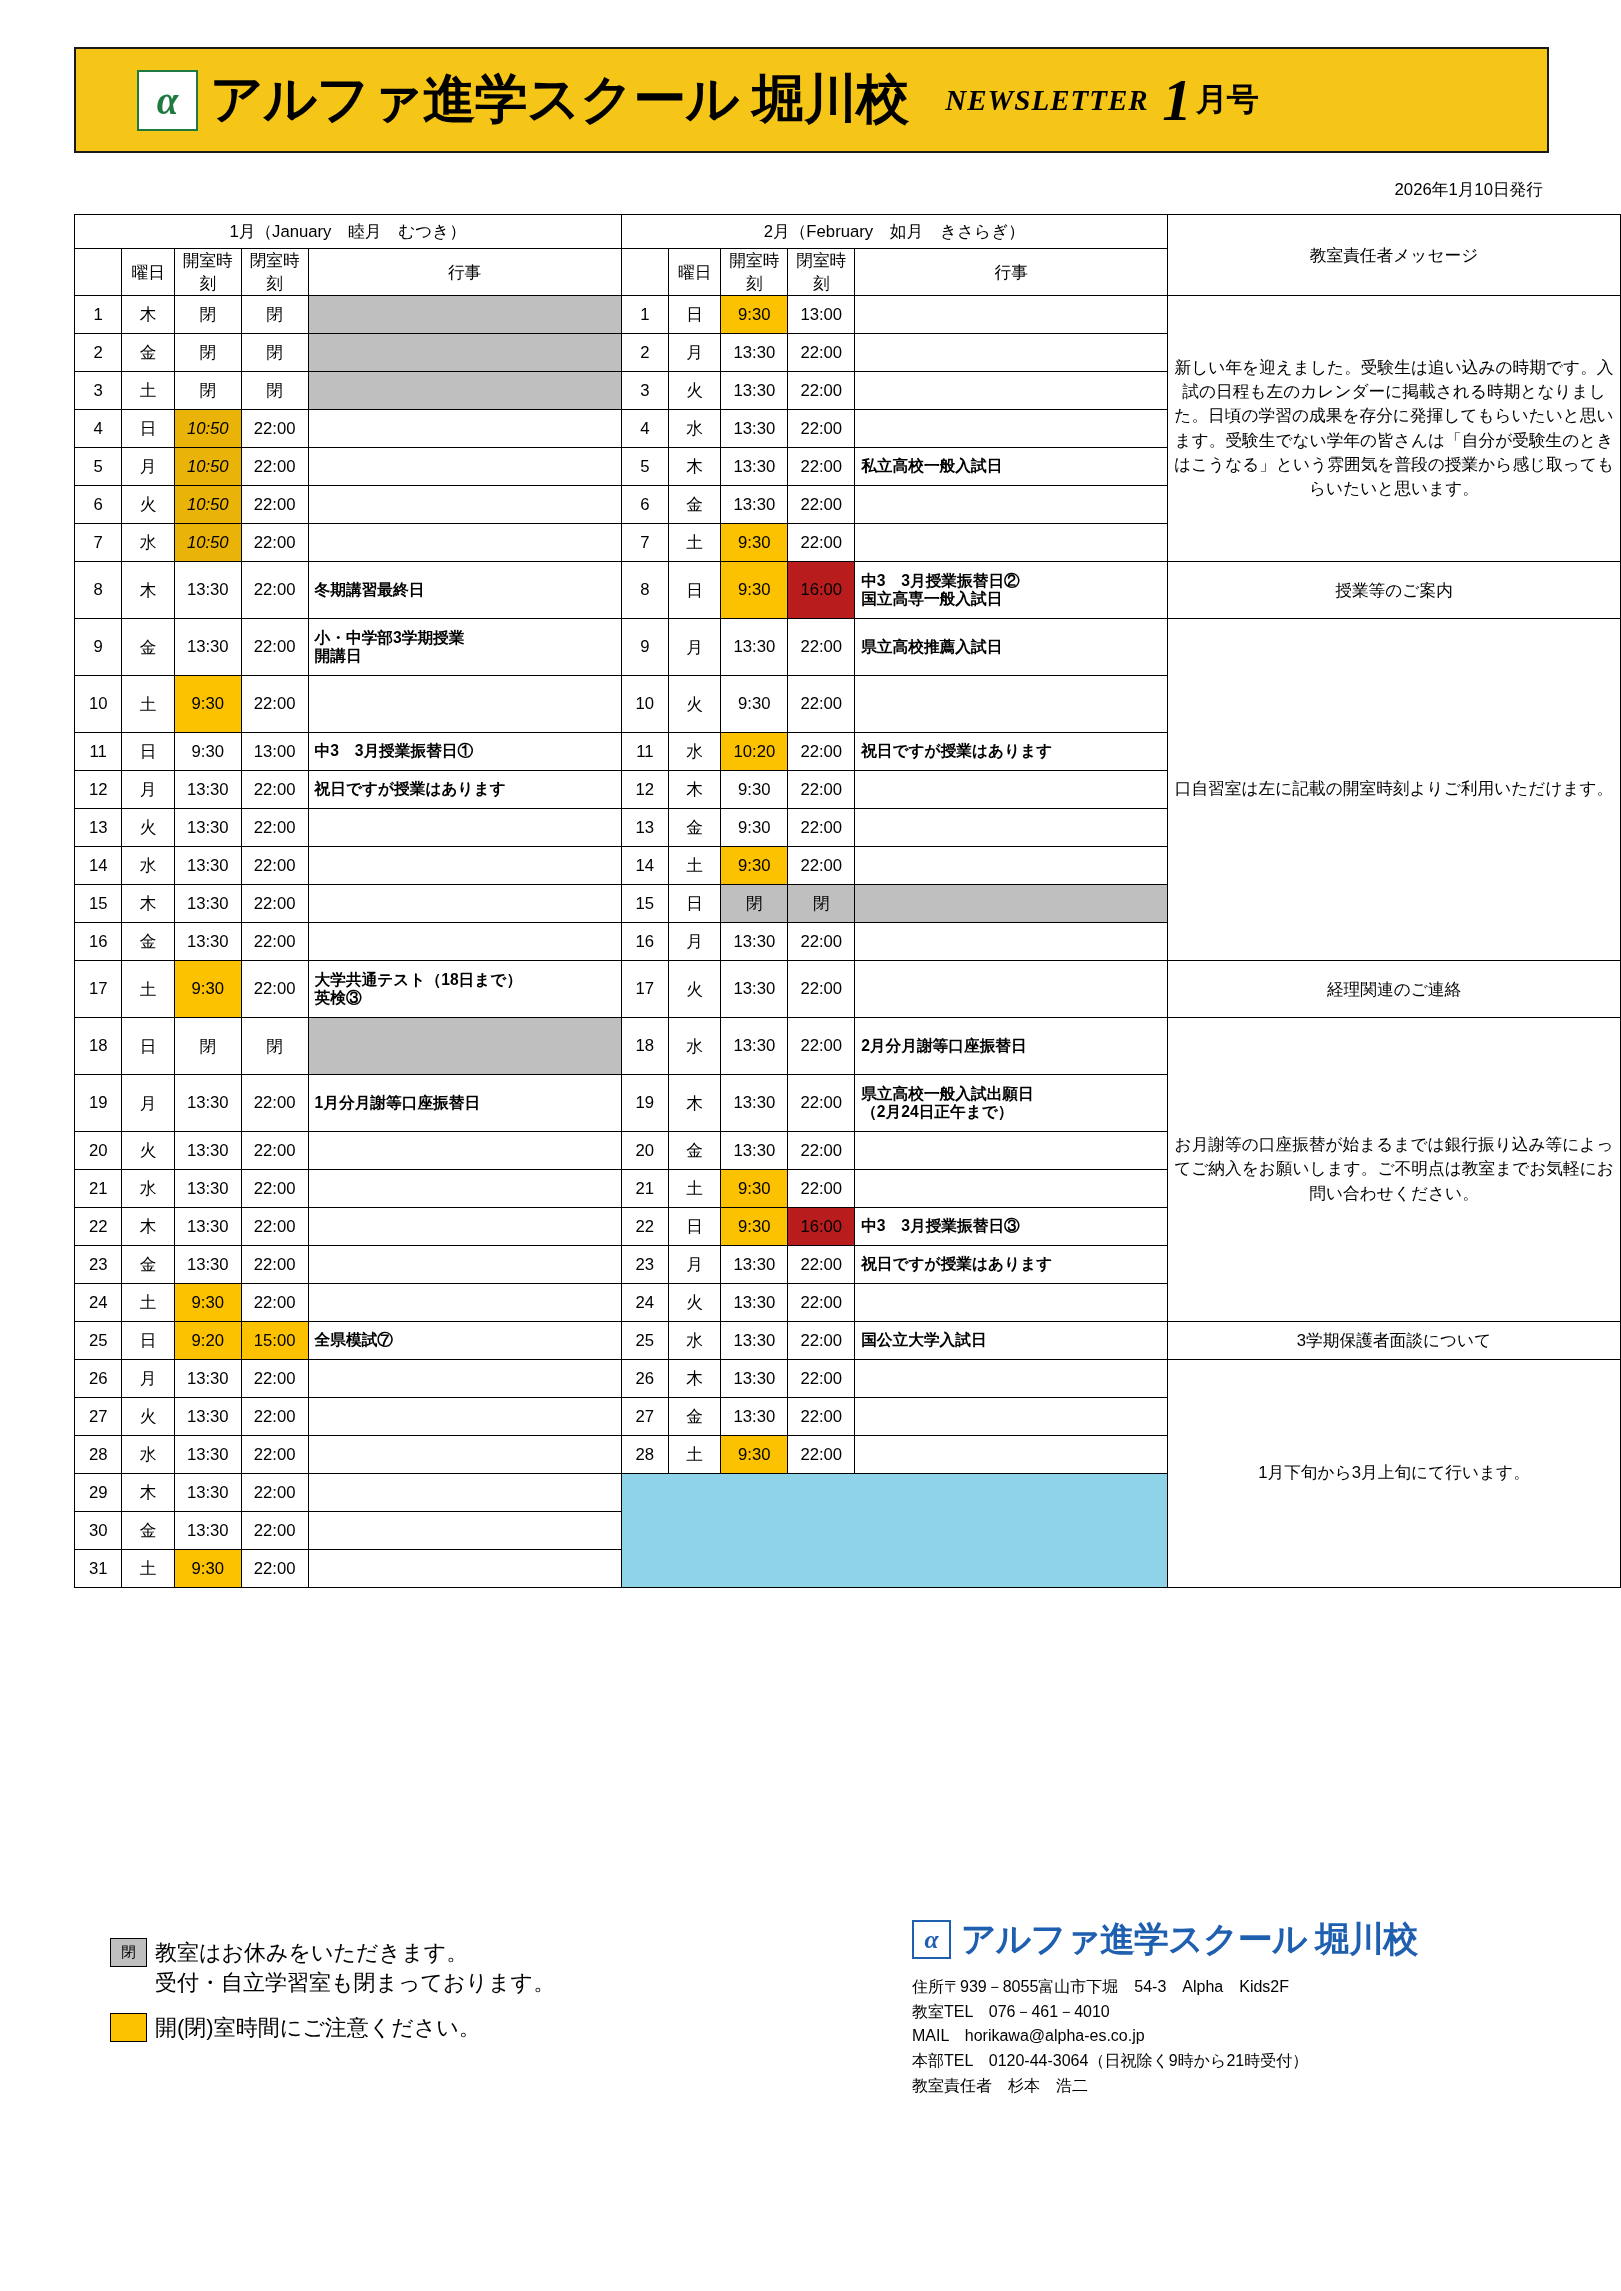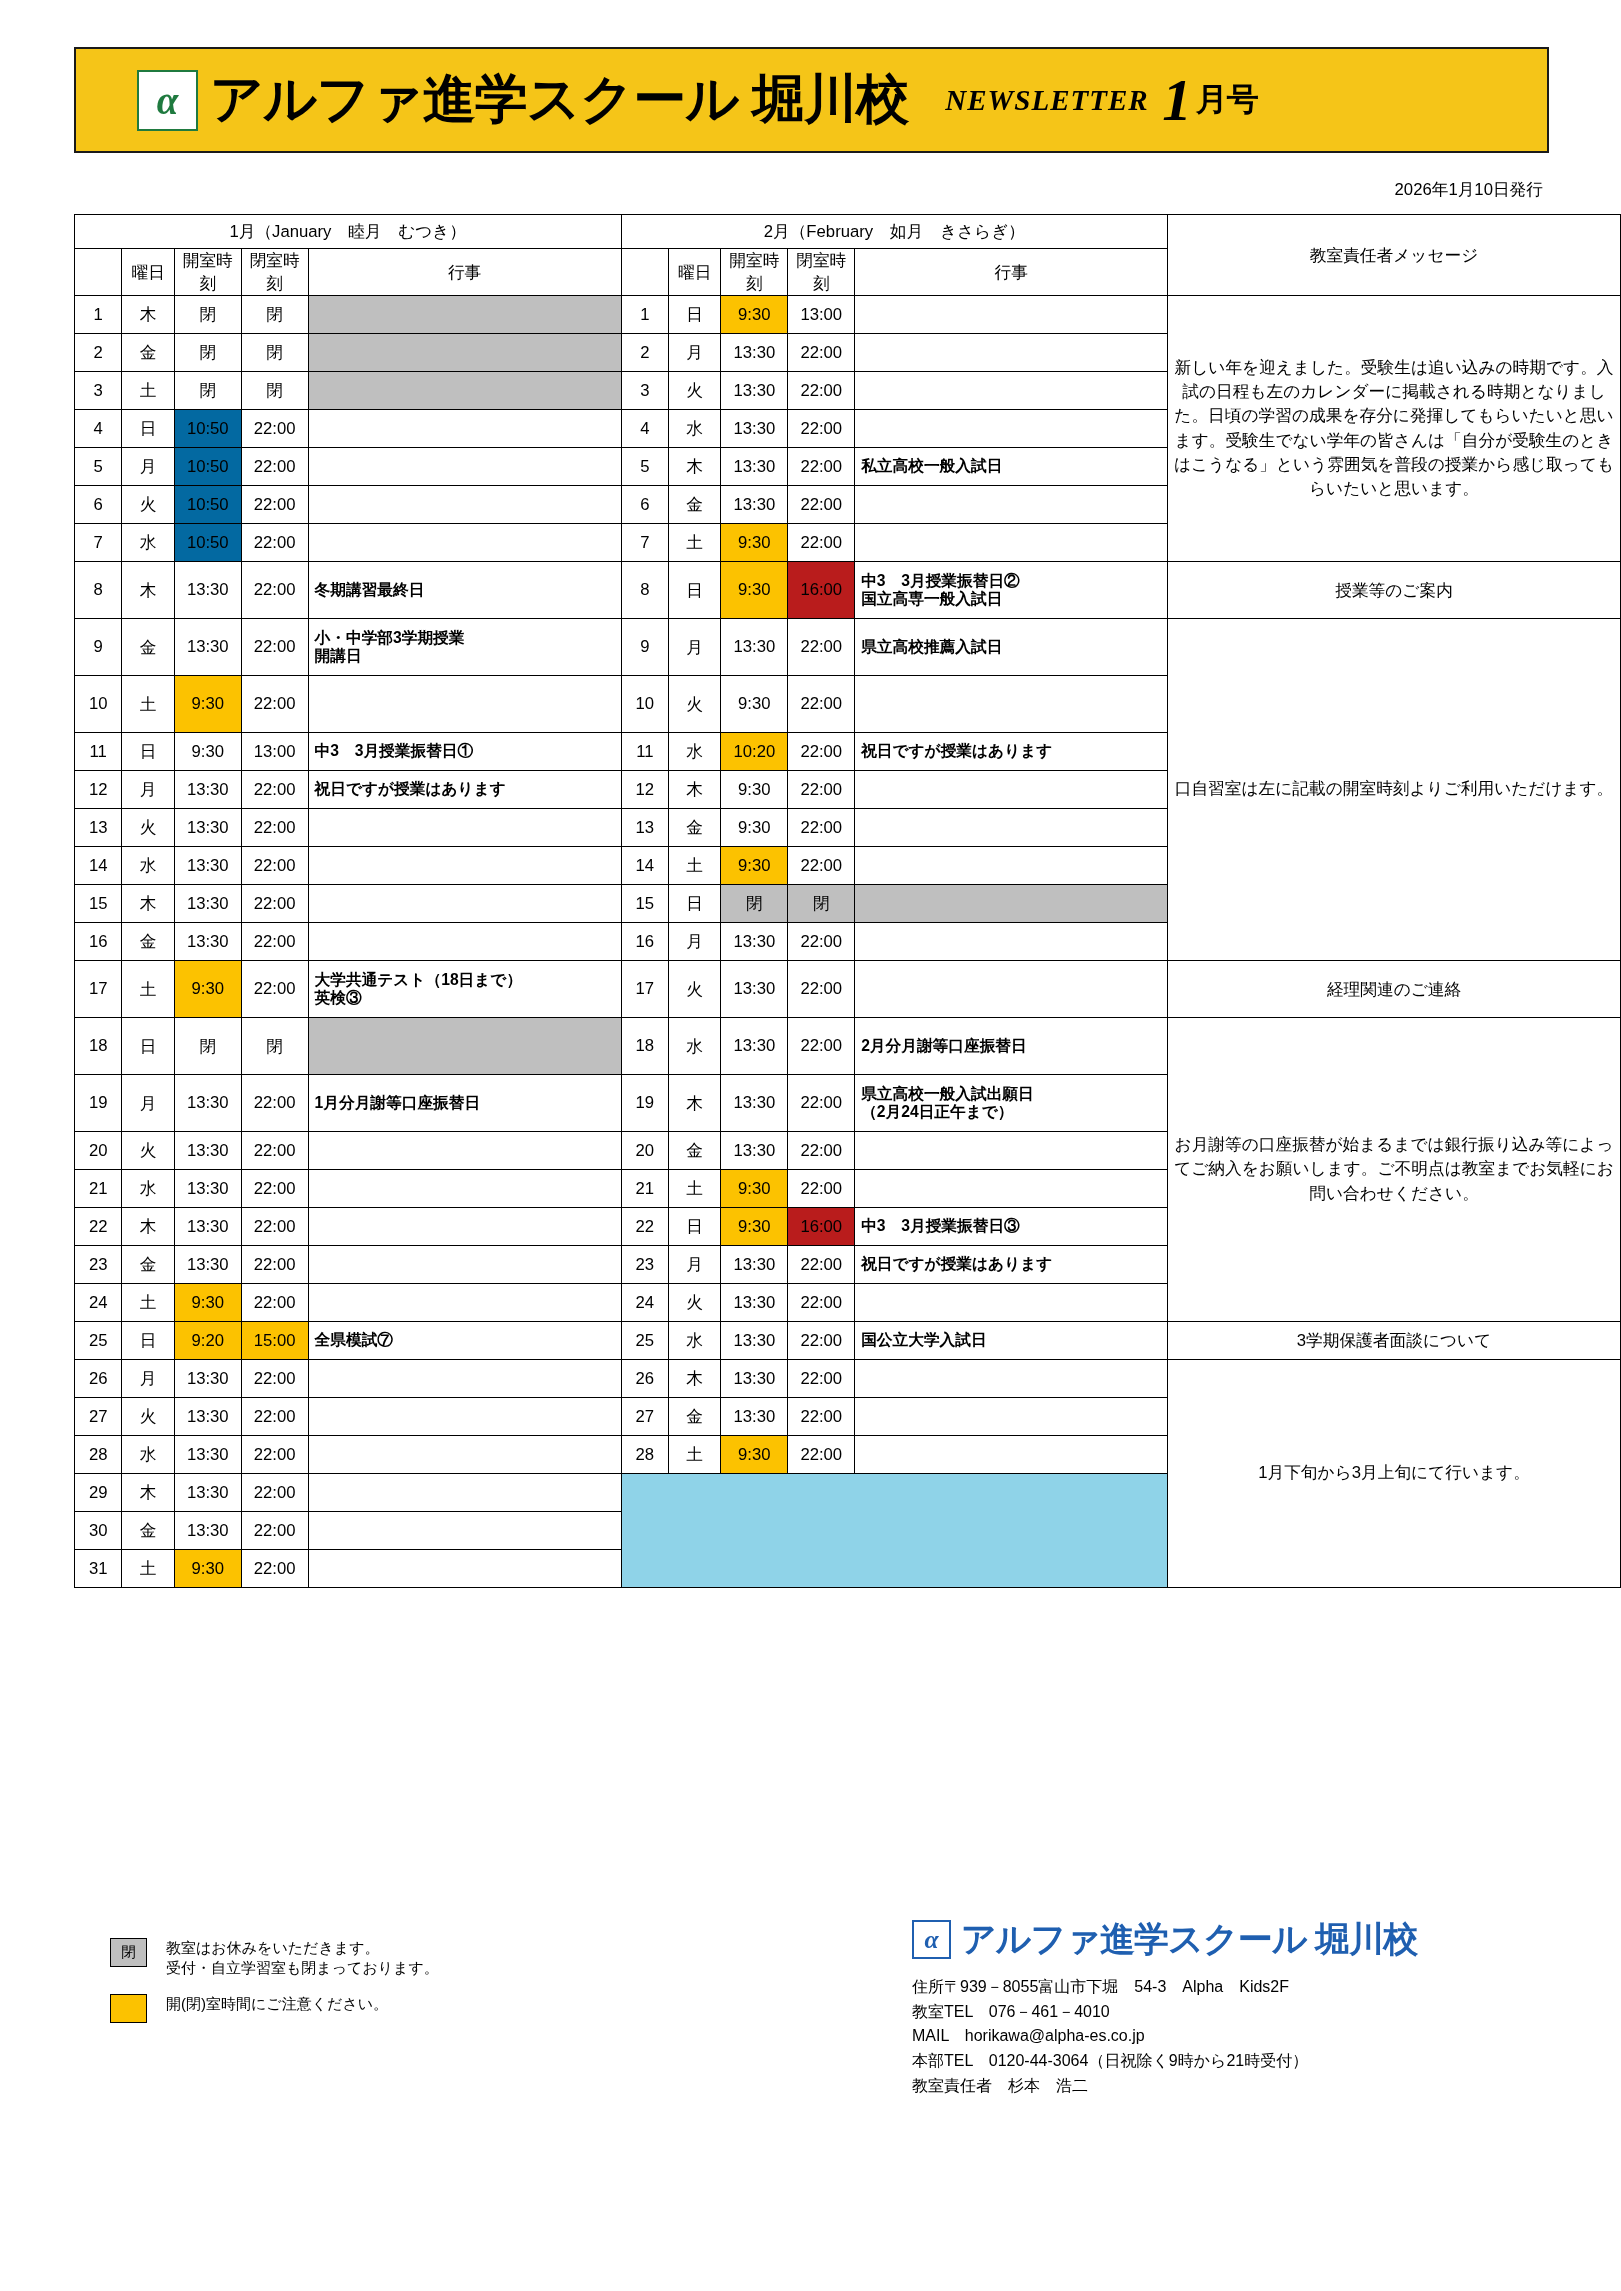--- a/index.html
+++ b/index.html
@@ -128,21 +128,21 @@
     text-align: left;
     padding-left: 5.9px;
     font-weight: bold;
     font-size: 15.7px;
     line-height: 1.15;
   }
   tr.row { height: 38px; }
   tr.row-tall { height: 57px; }
 
   .bg-gray   { background: #bfbfbf; }
-  .bg-blue   { background: #0369a1; }
+  .bg-blue   { background: #eab308; font-style: italic; }
   .bg-orange { background: #fcc200; }
   .bg-yellow { background: #b91c1c; }
   .bg-cyan   { background: #8fd3e8; }
 
   .msg-head {
     font-size: 16.7px;
     text-align: center;
     height: 29px;
   }
   .msg-body {
@@ -170,22 +170,22 @@
     height: 29px;
     border: 1px solid #000;
     display: flex;
     align-items: center;
     justify-content: center;
     font-size: 14.7px;
     box-sizing: border-box;
     flex: 0 0 auto;
   }
   .legend-text {
-    margin-left: 19px;
-    font-size: 15px;
+    margin-left: 8px;
+    font-size: 22px;
     line-height: 1.35;
   }
 
   
   .footer {
     position: absolute;
     left: 912px;
     top: 1916px;
     width: 647px;
   }

